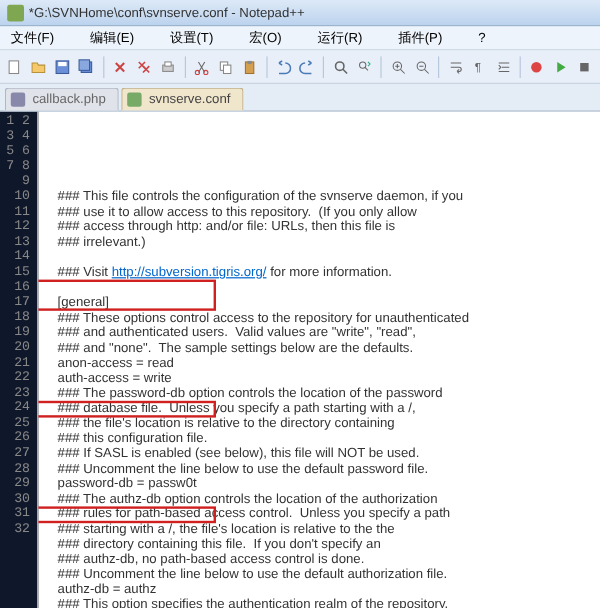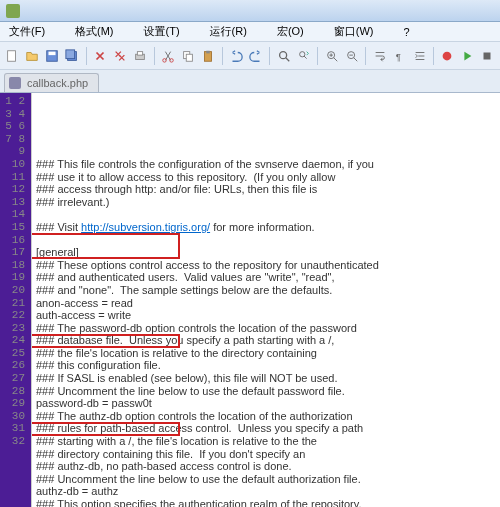--- a/index.html
+++ b/index.html
@@ -11,39 +11,40 @@
 .toolbar{background:#e8eff8;height:28px;display:flex;align-items:center;padding:0 4px;gap:3px;border-bottom:1px solid #c8d4e2}
 .tbtn{width:18px;height:18px;border:1px solid transparent;border-radius:2px;display:flex;align-items:center;justify-content:center}
 .tbtn svg{width:14px;height:14px}
 .tsep{width:1px;height:18px;background:#b8c8dc;margin:0 2px}
 .tabbar{background:#e4ecf5;height:22px;display:flex;align-items:flex-end;padding:0 4px;gap:2px}
 .tab{padding:3px 10px 3px 22px;background:#f0e6cc;border:1px solid #c0b088;border-bottom:none;border-radius:3px 3px 0 0;position:relative;font-size:11px;color:#444}
 .tab.inactive{background:#e0e4ea;border-color:#b0b8c4;color:#666}
 .tab::before{content:"";position:absolute;left:4px;top:3px;width:12px;height:12px;background:#7a6;border-radius:2px}
 .tab.inactive::before{background:#88a}
 .editor{display:flex;background:#fff;height:415px;border-top:1px solid #a8b8cc;overflow:hidden}
-.gutter{background:#4c1d95;width:32px;text-align:right;padding:2px 6px 2px 2px;color:#888;font-family:Consolas,"Courier New",monospace;font-size:11px;line-height:12.6px;border-right:1px solid #ccc}
-.code{flex:1;padding:2px 4px;font-family:Consolas,"Courier New",monospace;font-size:11px;line-height:12.6px;color:#333;white-space:pre;position:relative;overflow:hidden}
+.gutter{background:#0f172a;width:32px;text-align:right;padding:2px 6px 2px 2px;color:#888;font-family:Consolas,"Courier New",monospace;font-size:11px;line-height:12.6px;border-right:1px solid #ccc}
+.code{flex:1;padding:2px 16px;font-family:Consolas,"Courier New",monospace;font-size:11px;line-height:12.6px;color:#333;white-space:pre;position:relative;overflow:hidden}
 .code a{color:#0066cc;}
 .hl-red{position:absolute;border:2px solid #d02020;pointer-events:none}
 </style>
 </head>
 <body>
 
 <div class="titlebar">
   <div class="ticon"></div>
+  <span>*G:\SVNHome\conf\svnserve.conf - Notepad++</span>
 </div>
 
 <div class="menubar">
   <span>文件(F)</span>
-  <span>格式(M)</span>
+  <span>编辑(E)</span>
   <span>设置(T)</span>
+  <span>宏(O)</span>
   <span>运行(R)</span>
-  <span>宏(O)</span>
-  <span>窗口(W)</span>
+  <span>插件(P)</span>
   <span>?</span>
 </div>
 
 <div class="toolbar">
   <div class="tbtn">
       <svg viewBox="0 0 16 16">
         <rect x="3" y="2" width="9" height="12" fill="#fff" stroke="#888"></rect>
       </svg>
     </div>
   <div class="tbtn">
@@ -168,20 +169,21 @@
     </div>
   <div class="tbtn">
       <svg viewBox="0 0 16 16">
         <rect x="4" y="4" width="8" height="8" fill="#666"></rect>
       </svg>
     </div>
 </div>
 
 <div class="tabbar">
   <div class="tab inactive"><span>callback.php</span></div>
+  <div class="tab"><span>svnserve.conf</span></div>
 </div>
 
 <div class="editor">
   <div class="gutter" id="gutter">1
 2
 3
 4
 5
 6
 7

